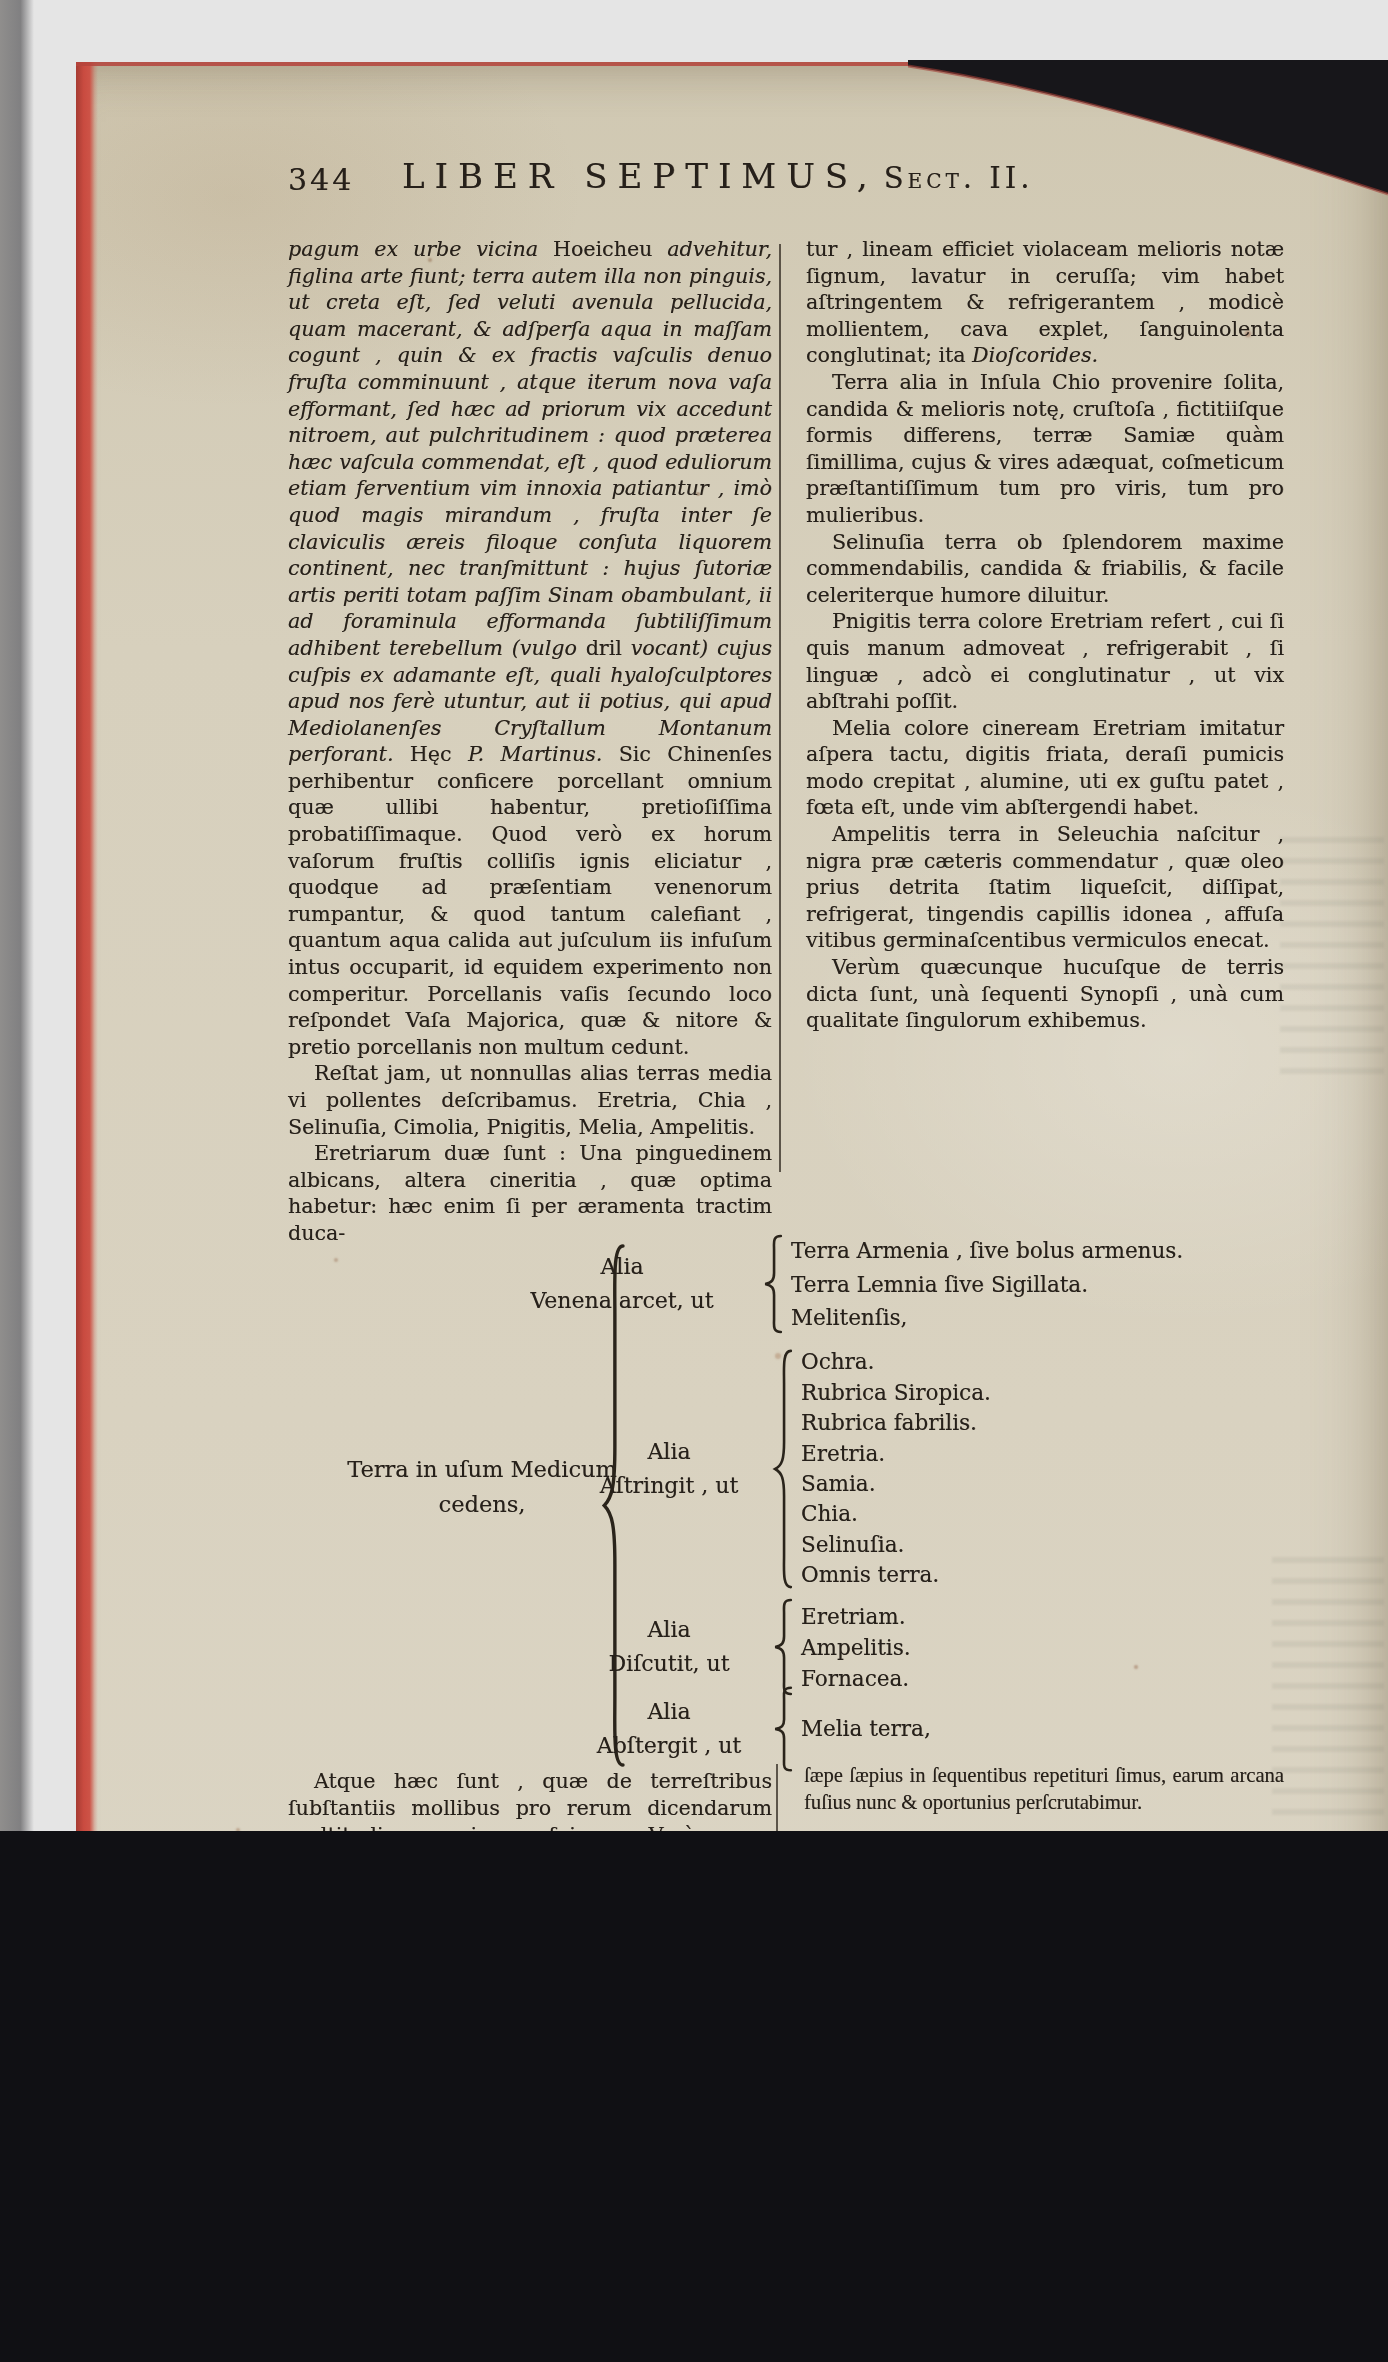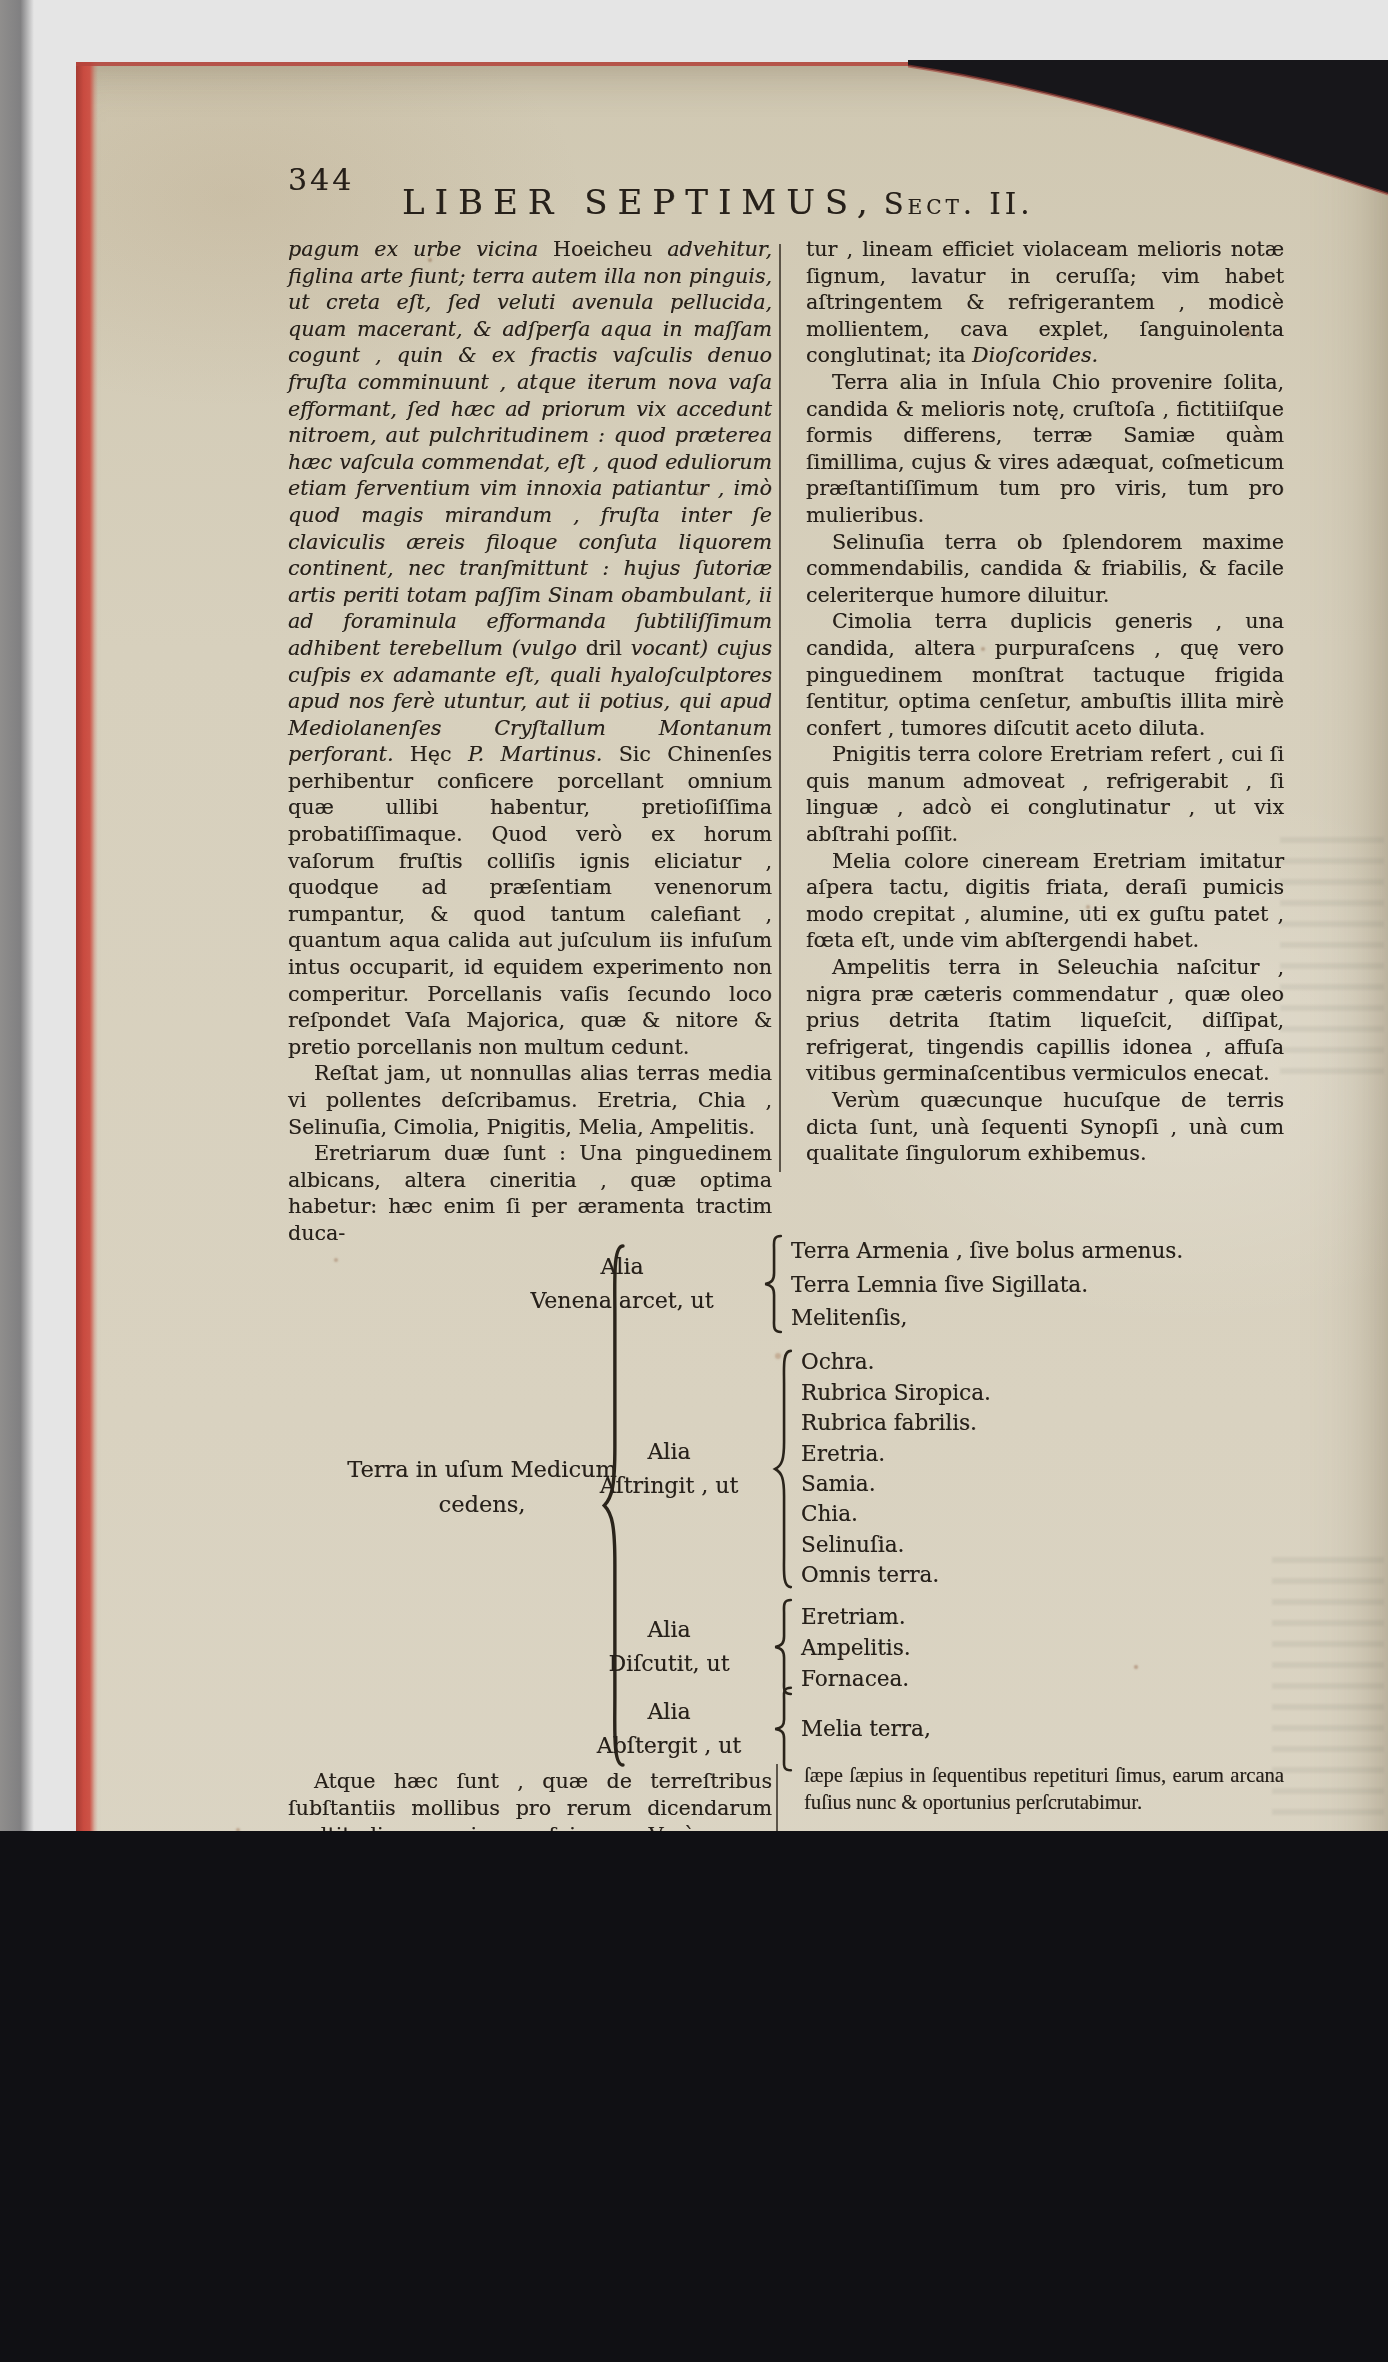--- a/index.html
+++ b/index.html
@@ -30,21 +30,21 @@
   .spots{position:absolute;left:0;top:0;width:4px;height:4px;border-radius:50%;background:transparent;
     box-shadow:1170px 270px 3px 1px rgba(140,76,46,.5), 352px 196px 2px 0 rgba(120,70,40,.4),
       1010px 843px 2px 0 rgba(125,80,50,.35), 408px 1008px 2px 0 rgba(120,70,40,.4),
       258px 1196px 2px 0 rgba(130,80,50,.35), 700px 1292px 2px 1px rgba(150,90,50,.30),
       1058px 1603px 2px 0 rgba(130,75,45,.4), 160px 1766px 2px 0 rgba(135,80,45,.35),
       230px 2046px 3px 1px rgba(150,95,60,.30), 1105px 2140px 3px 1px rgba(160,85,55,.35),
       905px 585px 2px 0 rgba(120,70,40,.35), 620px 430px 1px 0 rgba(110,65,40,.4);}
   
   .ink{color:#26201a;text-shadow:0.3px 0.3px 0.6px rgba(43,32,20,0.45);}
   .pagenum{position:absolute;left:212px;top:100px;font-size:30px;letter-spacing:3px;}
-  .htitle{position:absolute;left:326px;top:94px;font-size:34px;letter-spacing:10px;white-space:nowrap;margin-top:26px;}
+  .htitle{position:absolute;left:326px;top:94px;font-size:34px;letter-spacing:10px;white-space:nowrap;}
   .hsect{font-size:29px;letter-spacing:4px;font-variant:small-caps;margin-left:6px;}
   .col{position:absolute;top:174px;font-size:20.6px;line-height:26.6px;text-align:justify;}
   .col-left{left:212px;width:484px;}
   .col-right{left:730px;width:478px;}
   .para{margin:0;}
   .para.indent{text-indent:26px;}
   .it{font-style:italic;}
   .rm{font-style:normal;}
   .vrule{position:absolute;width:2px;background:#2b241c;opacity:.72;}
   .vrule.main{left:703px;top:182px;height:928px;}
@@ -95,21 +95,20 @@
     <div class="vrule main"></div>
     <div class="col col-left ink it">
         <div class="para"><span class="it">pagum ex urbe vicina </span><span class="rm">Hoeicheu </span><span class="it">advehitur, figlina arte fiunt; terra autem illa non pinguis, ut creta eſt, ſed veluti avenula pellucida, quam macerant, &amp; adſperſa aqua in maſſam cogunt , quin &amp; ex fractis vaſculis denuo fruſta comminuunt , atque iterum nova vaſa efformant, ſed hæc ad priorum vix accedunt nitroem, aut pulchritudinem : quod præterea hæc vaſcula commendat, eſt , quod eduliorum etiam ferventium vim innoxia patiantur , imò quod magis mirandum , fruſta inter ſe claviculis æreis filoque conſuta liquorem continent, nec tranſmittunt : hujus ſutoriæ artis periti totam paſſim Sinam obambulant, ii ad foraminula efformanda ſubtiliſſimum adhibent terebellum (vulgo </span><span class="rm">dril </span><span class="it">vocant) cujus cuſpis ex adamante eſt, quali hyaloſculptores apud nos ferè utuntur, aut ii potius, qui apud Mediolanenſes Cryſtallum Montanum perforant. </span><span class="rm">Hęc </span><span class="it">P. Martinus. </span><span class="rm">Sic Chinenſes perhibentur conficere porcellant omnium quæ ullibi habentur, pretioſiſſima probatiſſimaque. Quod verò ex horum vaſorum fruſtis colliſis ignis eliciatur , quodque ad præſentiam venenorum rumpantur, &amp; quod tantum calefiant , quantum aqua calida aut juſculum iis infuſum intus occuparit, id equidem experimento non comperitur. Porcellanis vaſis ſecundo loco reſpondet Vaſa Majorica, quæ &amp; nitore &amp; pretio porcellanis non multum cedunt.</span></div>
         <div class="para indent"><span class="rm">Reſtat jam, ut nonnullas alias terras media vi pollentes deſcribamus. Eretria, Chia , Selinuſia, Cimolia, Pnigitis, Melia, Ampelitis.</span></div>
         <div class="para indent"><span class="rm">Eretriarum duæ ſunt : Una pinguedinem albicans, altera cineritia , quæ optima habetur: hæc enim ſi per æramenta tractim duca-</span></div>
       </div>
     <div class="col col-right ink">
         <div class="para"><span class="rm">tur , lineam efficiet violaceam melioris notæ ſignum, lavatur in ceruſſa; vim habet aſtringentem &amp; refrigerantem , modicè mollientem, cava explet, ſanguinolenta conglutinat; ita </span><span class="it">Dioſcorides.</span></div>
         <div class="para indent"><span class="rm">Terra alia in Inſula Chio provenire ſolita, candida &amp; melioris notę, cruſtoſa , fictitiiſque formis differens, terræ Samiæ quàm ſimillima, cujus &amp; vires adæquat, coſmeticum præſtantiſſimum tum pro viris, tum pro mulieribus.</span></div>
         <div class="para indent"><span class="rm">Selinuſia terra ob ſplendorem maxime commendabilis, candida &amp; friabilis, &amp; facile celeriterque humore diluitur.</span></div>
-        <div class="para indent"><span class="rm">Cimolia terra duplicis generis , una candida, altera purpuraſcens , quę vero pinguedinem monſtrat tactuque frigida ſentitur, optima cenſetur, ambuſtis illita mirè confert , tumores diſcutit aceto diluta.</span></div>
         <div class="para indent"><span class="rm">Pnigitis terra colore Eretriam refert , cui ſi quis manum admoveat , refrigerabit , ſi linguæ , adcò ei conglutinatur , ut vix abſtrahi poſſit.</span></div>
         <div class="para indent"><span class="rm">Melia colore cineream Eretriam imitatur aſpera tactu, digitis friata, deraſi pumicis modo crepitat , alumine, uti ex guſtu patet , fœta eſt, unde vim abſtergendi habet.</span></div>
         <div class="para indent"><span class="rm">Ampelitis terra in Seleuchia naſcitur , nigra præ cæteris commendatur , quæ oleo prius detrita ſtatim liqueſcit, diſſipat, refrigerat, tingendis capillis idonea , affuſa vitibus germinaſcentibus vermiculos enecat.</span></div>
         <div class="para indent"><span class="rm">Verùm quæcunque hucuſque de terris dicta ſunt, unà ſequenti Synopſi , unà cum qualitate ſingulorum exhibemus.</span></div>
       </div>
 
     <div class="synopsis">
       <div class="root-label ink">
           <div class="ln">Terra in uſum Medicum</div>
           <div class="ln">cedens,</div>

